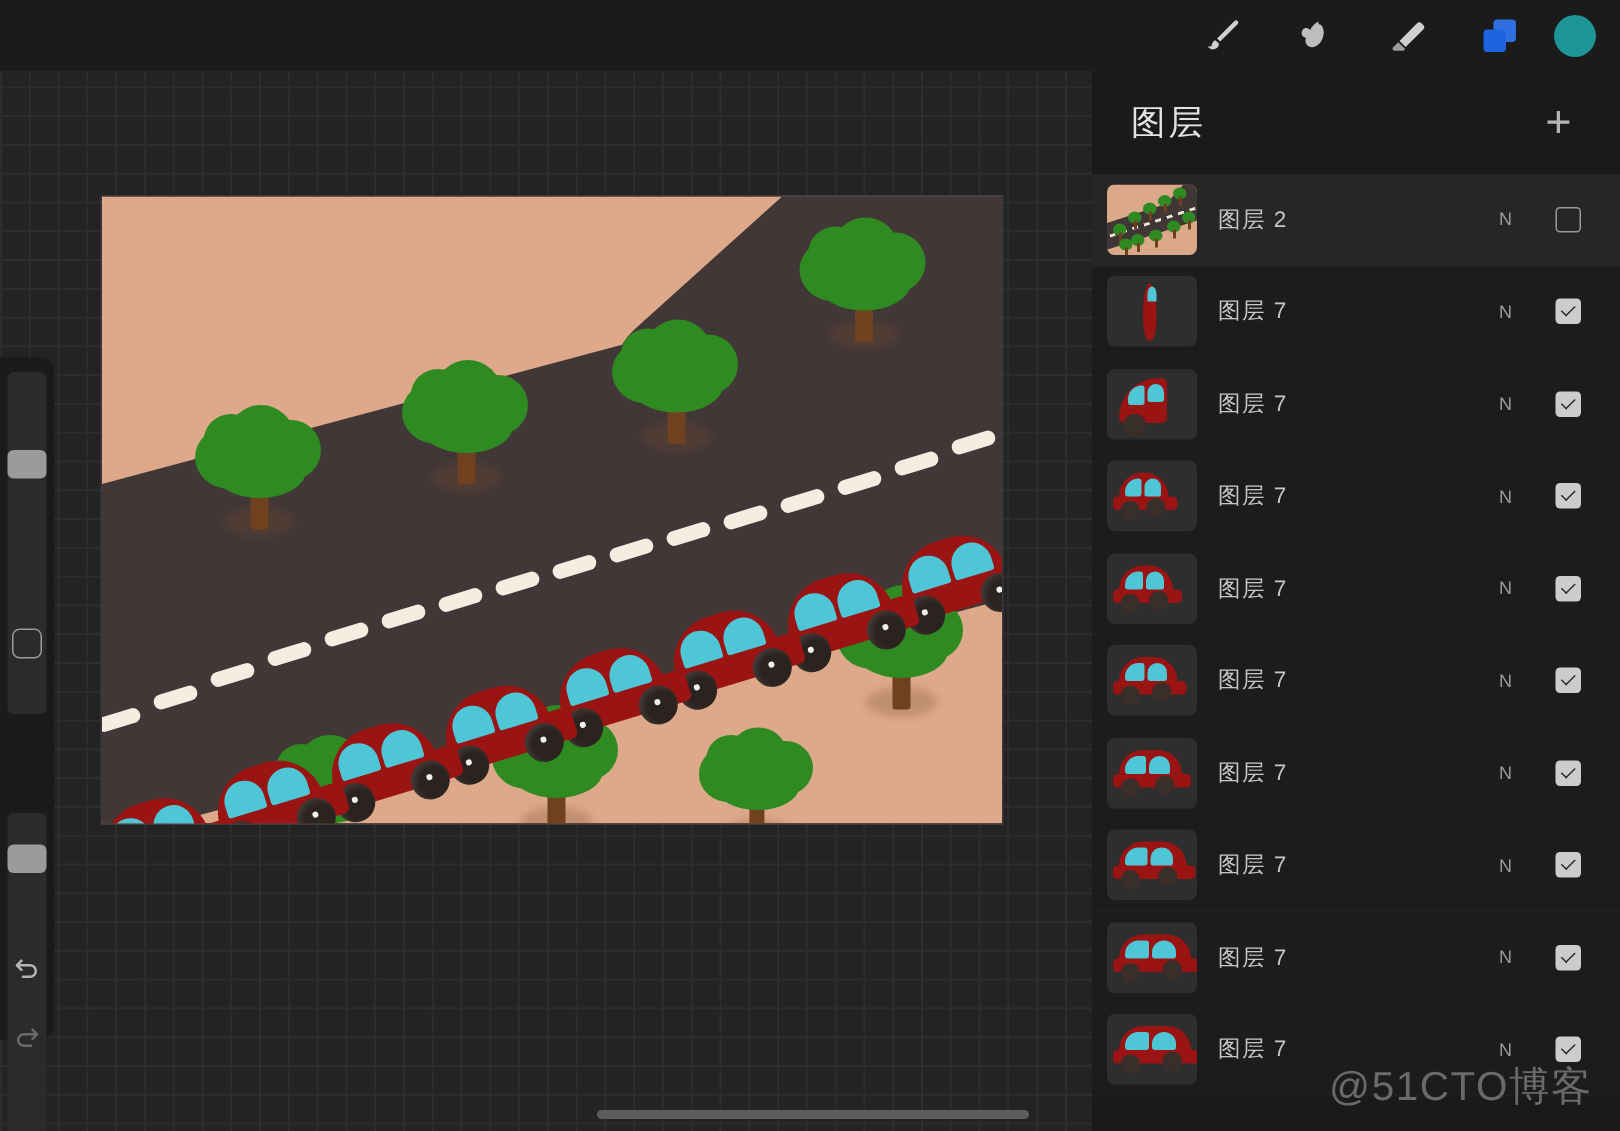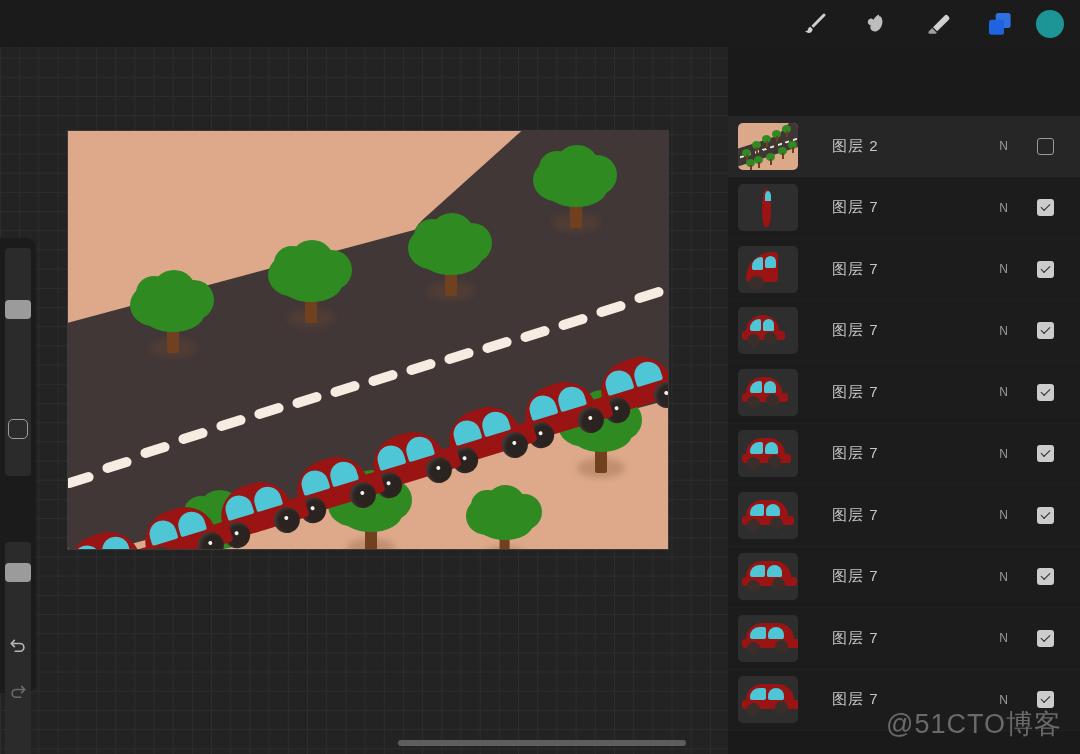--- a/index.html
+++ b/index.html
@@ -121,21 +121,21 @@
   .layer-row {
     position:relative; height:61.5px; display:flex; align-items:center;
     padding:0 26px 0 10px; border-bottom:1px solid #202020;
     background:#1c1c1c; cursor:pointer;
   }
   .layer-row.selected { background:#262626; }
   .layer-thumb {
     width:60px; height:47px; border-radius:5px; background:#2e2e2e;
     overflow:hidden; position:relative; flex:none;
   }
-  .layer-name { margin-left:34px; font-size:15px; color:#c6c6c6; letter-spacing:1px; }
+  .layer-name { margin-left:14px; font-size:15px; color:#c6c6c6; letter-spacing:1px; }
   .layer-blend { margin-left:auto; font-size:12px; color:#9a9a9a; letter-spacing:1px; }
   .layer-check {
     margin-left:28px; width:17px; height:17px; border-radius:3px;
     display:flex; align-items:center; justify-content:center; flex:none; cursor:pointer;
   }
   .layer-check.on { background:#cccccc; }
   .layer-check.off { border:1.5px solid #9a9a9a; background:transparent; }
   .layer-check.on::after {
     content:''; width:8px; height:4px; border-left:1.6px solid #2a2a2a;
     border-bottom:1.6px solid #2a2a2a; transform:rotate(-45deg) translate(1px,-1px);
@@ -401,20 +401,24 @@
           <div class="wheel" style="left:62px;top:34px;width:26px;height:26px;background:#2b2320;"></div>
         </div>
         <div class="car" style="left: 596px; top: 200px; width: 100px; height: 60px; transform: rotate(-17deg); z-index: 12;">
           <div class="carlow" style="left:0;top:30px;width:98px;height:20px;background:#9a1414;"></div>
         </div>
       </div>
   </div>
 </div>
 
 <div id="layers-panel">
+  <div id="layers-header">
+    <div id="layers-title">图层</div>
+    <div id="add-layer-btn">+</div>
+  </div>
   <div id="layers-list">
       <div class="layer-row selected">
         <div class="layer-thumb">
           <div class="mini-land">
             <div class="mini-road"></div>
             <div class="mini-road2"></div>
             <div class="mini-dashline"></div>
             <div class="mini-tree" style="left:4px;top:26px;"></div>
             <div class="mini-tree" style="left:14px;top:18px;"></div>
             <div class="mini-tree" style="left:24px;top:12px;"></div>

